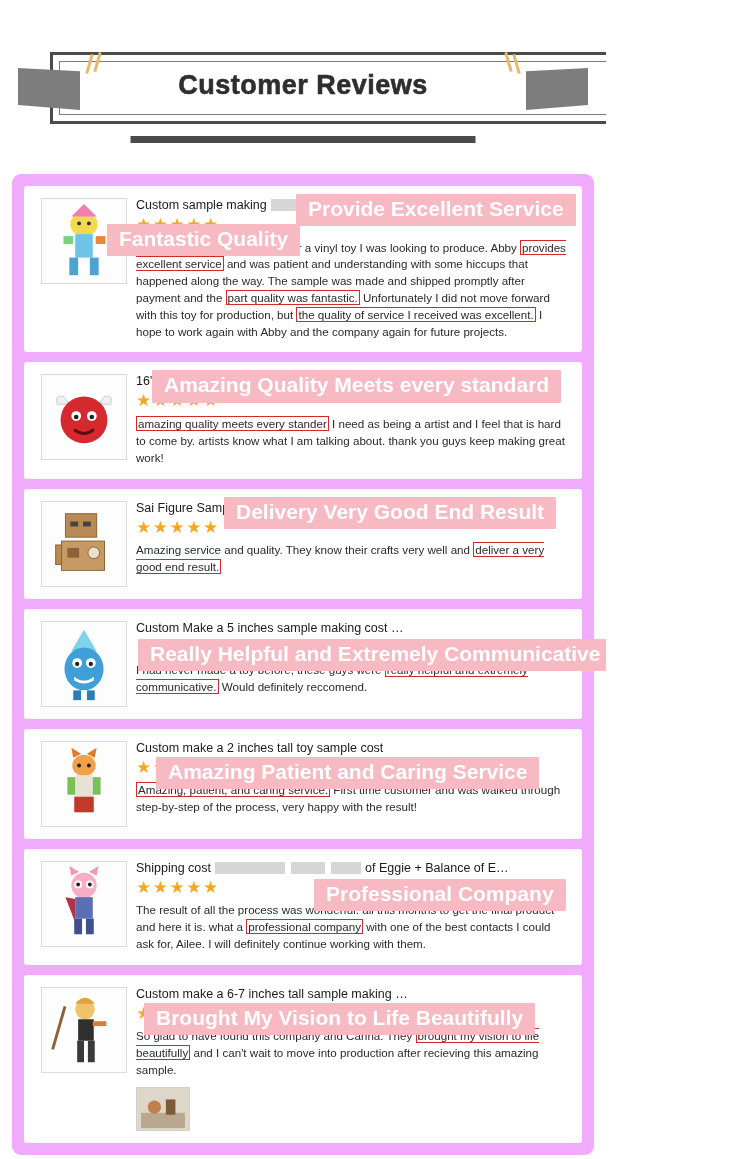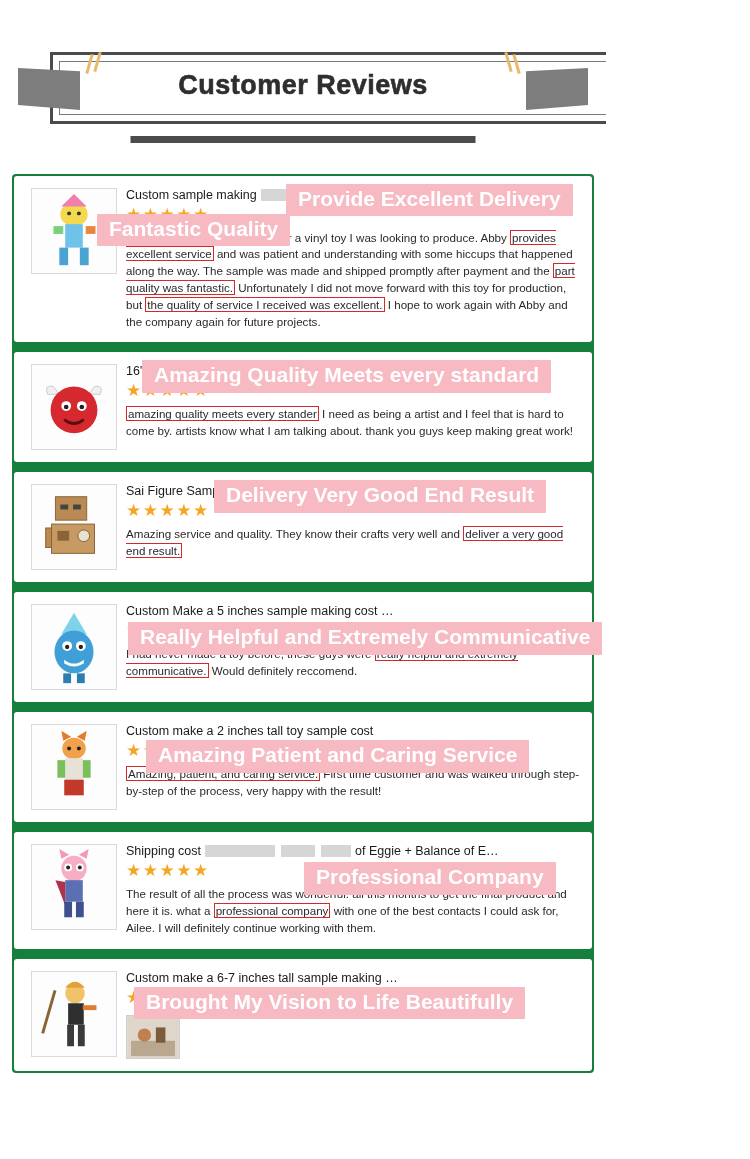--- a/index.html
+++ b/index.html
@@ -68,23 +68,23 @@
     position: absolute;
     left: 50%; transform: translateX(-50%);
     top: 118px;
     width: 345px; height: 7px;
     background: #4b4b4b;
   }
 
   
   .panel {
     margin: 6px 12px 16px 12px;
-    background: #15803d;
-    border-radius: 4px;
-    padding: 2px;
+    background: #f0abfc;
+    border-radius: 9px;
+    padding: 12px;
   }
   .review {
     display: flex;
     background: #ffffff;
     border-radius: 3px;
     margin-bottom: 10px;
     padding: 10px 12px 12px 12px;
     position: relative;
   }
   .review:last-child { margin-bottom: 0; }
@@ -209,21 +209,21 @@
         <div class="body-col">
           <div class="rv-title">
             <span>Custom sample making</span>
             <span class="redact" style="width: 70px;"></span>
             <span class="redact" style="width: 34px;"></span>
             <span class="redact" style="width: 30px;"></span>
           </div>
           <div class="stars">★★★★★</div>
           <div class="rv-text"><span>I had a custom sample made for a vinyl toy I was looking to produce. Abby </span><span class="hl">provides excellent service</span><span> and was patient and understanding with some hiccups that happened along the way. The sample was made and shipped promptly after payment and the </span><span class="hl">part quality was fantastic.</span><span> Unfortunately I did not move forward with this toy for production, but </span><span class="hl">the quality of service I received was excellent.</span><span> I hope to work again with Abby and the company again for future projects.</span></div>
         </div>
-        <div class="callout" style="top: 8px; left: 272px;">Provide Excellent Delivery</div>
+        <div class="callout" style="top: 8px; left: 272px;">Provide Excellent Service</div>
         <div class="callout" style="top: 38px; left: 83px;">Fantastic Quality</div>
       </div>
       <div class="review">
         <div class="thumb-col">
           <div class="thumb">
             <svg viewBox="0 0 86 86">
               <rect width="86" height="86" fill="#fdfdfd"></rect>
       <path d="M16 30 Q12 20 22 22 L28 30 Z" fill="#f0f0f0" stroke="#ccc"></path>
       <path d="M70 30 Q74 20 64 22 L58 30 Z" fill="#f0f0f0" stroke="#ccc"></path>
       <circle cx="43" cy="46" r="24" fill="#d6292f"></circle>
@@ -365,20 +365,21 @@
       <rect x="16" y="18" width="3" height="46" fill="#8a6436" transform="rotate(16 18 40)"></rect>
       <rect x="52" y="34" width="14" height="5" fill="#e07d2c"></rect>
             </svg>
           </div>
         </div>
         <div class="body-col">
           <div class="rv-title">
             <span>Custom make a 6-7 inches tall sample making …</span>
           </div>
           <div class="stars">★★★★★</div>
+          <div class="rv-text"><span>So glad to have found this company and Carina. They </span><span class="hl">brought my vision to life beautifully</span><span> and I can't wait to move into production after recieving this amazing sample.</span></div>
           <div class="extra-photo">
             <svg viewBox="0 0 54 44">
               <rect width="54" height="44" fill="#ded6c8"></rect>
       <rect x="4" y="26" width="46" height="16" fill="#b9a88f"></rect>
       <circle cx="18" cy="20" r="7" fill="#c07f4f"></circle>
       <rect x="30" y="12" width="10" height="16" fill="#7a5c3a"></rect>
             </svg>
           </div>
         </div>
         <div class="callout" style="top: 28px; left: 120px;">Brought My Vision to Life Beautifully</div>

